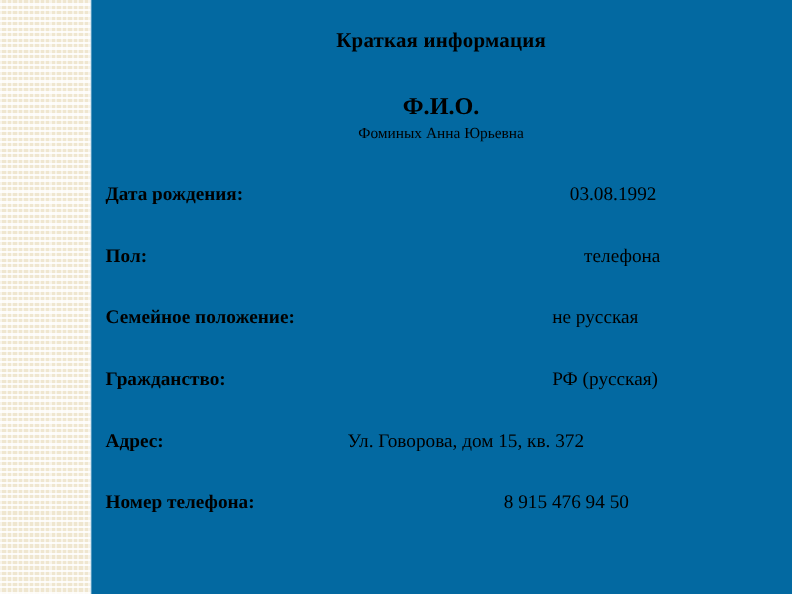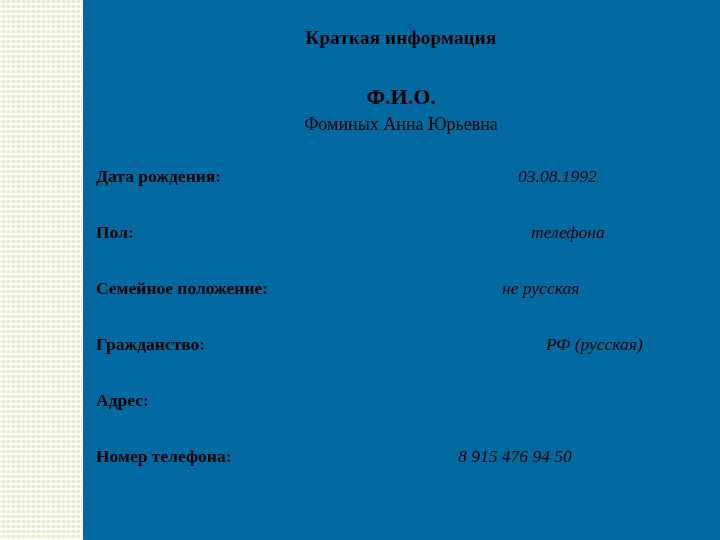--- a/index.html
+++ b/index.html
@@ -69,21 +69,21 @@
     font-weight: bold;
     font-size: 22px;
     color: #000000;
   }
   .fio-value {
     position: absolute;
     left: 0;
     right: 0;
     top: 114px;
     text-align: center;
-    font-size: 18px;
+    font-size: 14px;
     color: #000000;
   }
 
   .rows {
     position: absolute;
     left: 0;
     right: 0;
     top: 166px;
   }
   .row {
@@ -98,27 +98,26 @@
     font-size: 17.5px;
     color: #000000;
     white-space: nowrap;
   }
   .row .value {
     position: absolute;
     top: 0;
     font-size: 17.5px;
     color: #000000;
     white-space: nowrap;
-    font-style: italic;
   }
   
   .row.r0 .value { left: 436px; }
   .row.r1 .value { left: 449px; }
   .row.r2 .value { left: 420px; }
-  .row.r3 .value { left: 420px; margin-left: 44px; }
+  .row.r3 .value { left: 420px; }
   .row.r4 .value { left: 234px; }
   .row.r5 .value { left: 376px; }
 </style>
 </head>
 <body>
 
 <div class="slide">
 
   <div class="left-band"></div>
   <div class="left-band-edge"></div>
@@ -147,20 +146,21 @@
         <span class="value">не русская</span>
       </div>
 
       <div class="row r3">
         <span class="label">Гражданство:</span>
         <span class="value">РФ (русская)</span>
       </div>
 
       <div class="row r4">
         <span class="label">Адрес:</span>
+        <span class="value">Ул. Говорова, дом 15, кв. 372</span>
       </div>
 
       <div class="row r5">
         <span class="label">Номер телефона:</span>
         <span class="value">8 915 476 94 50</span>
       </div>
 
     </div>
   </div>
 </div>

